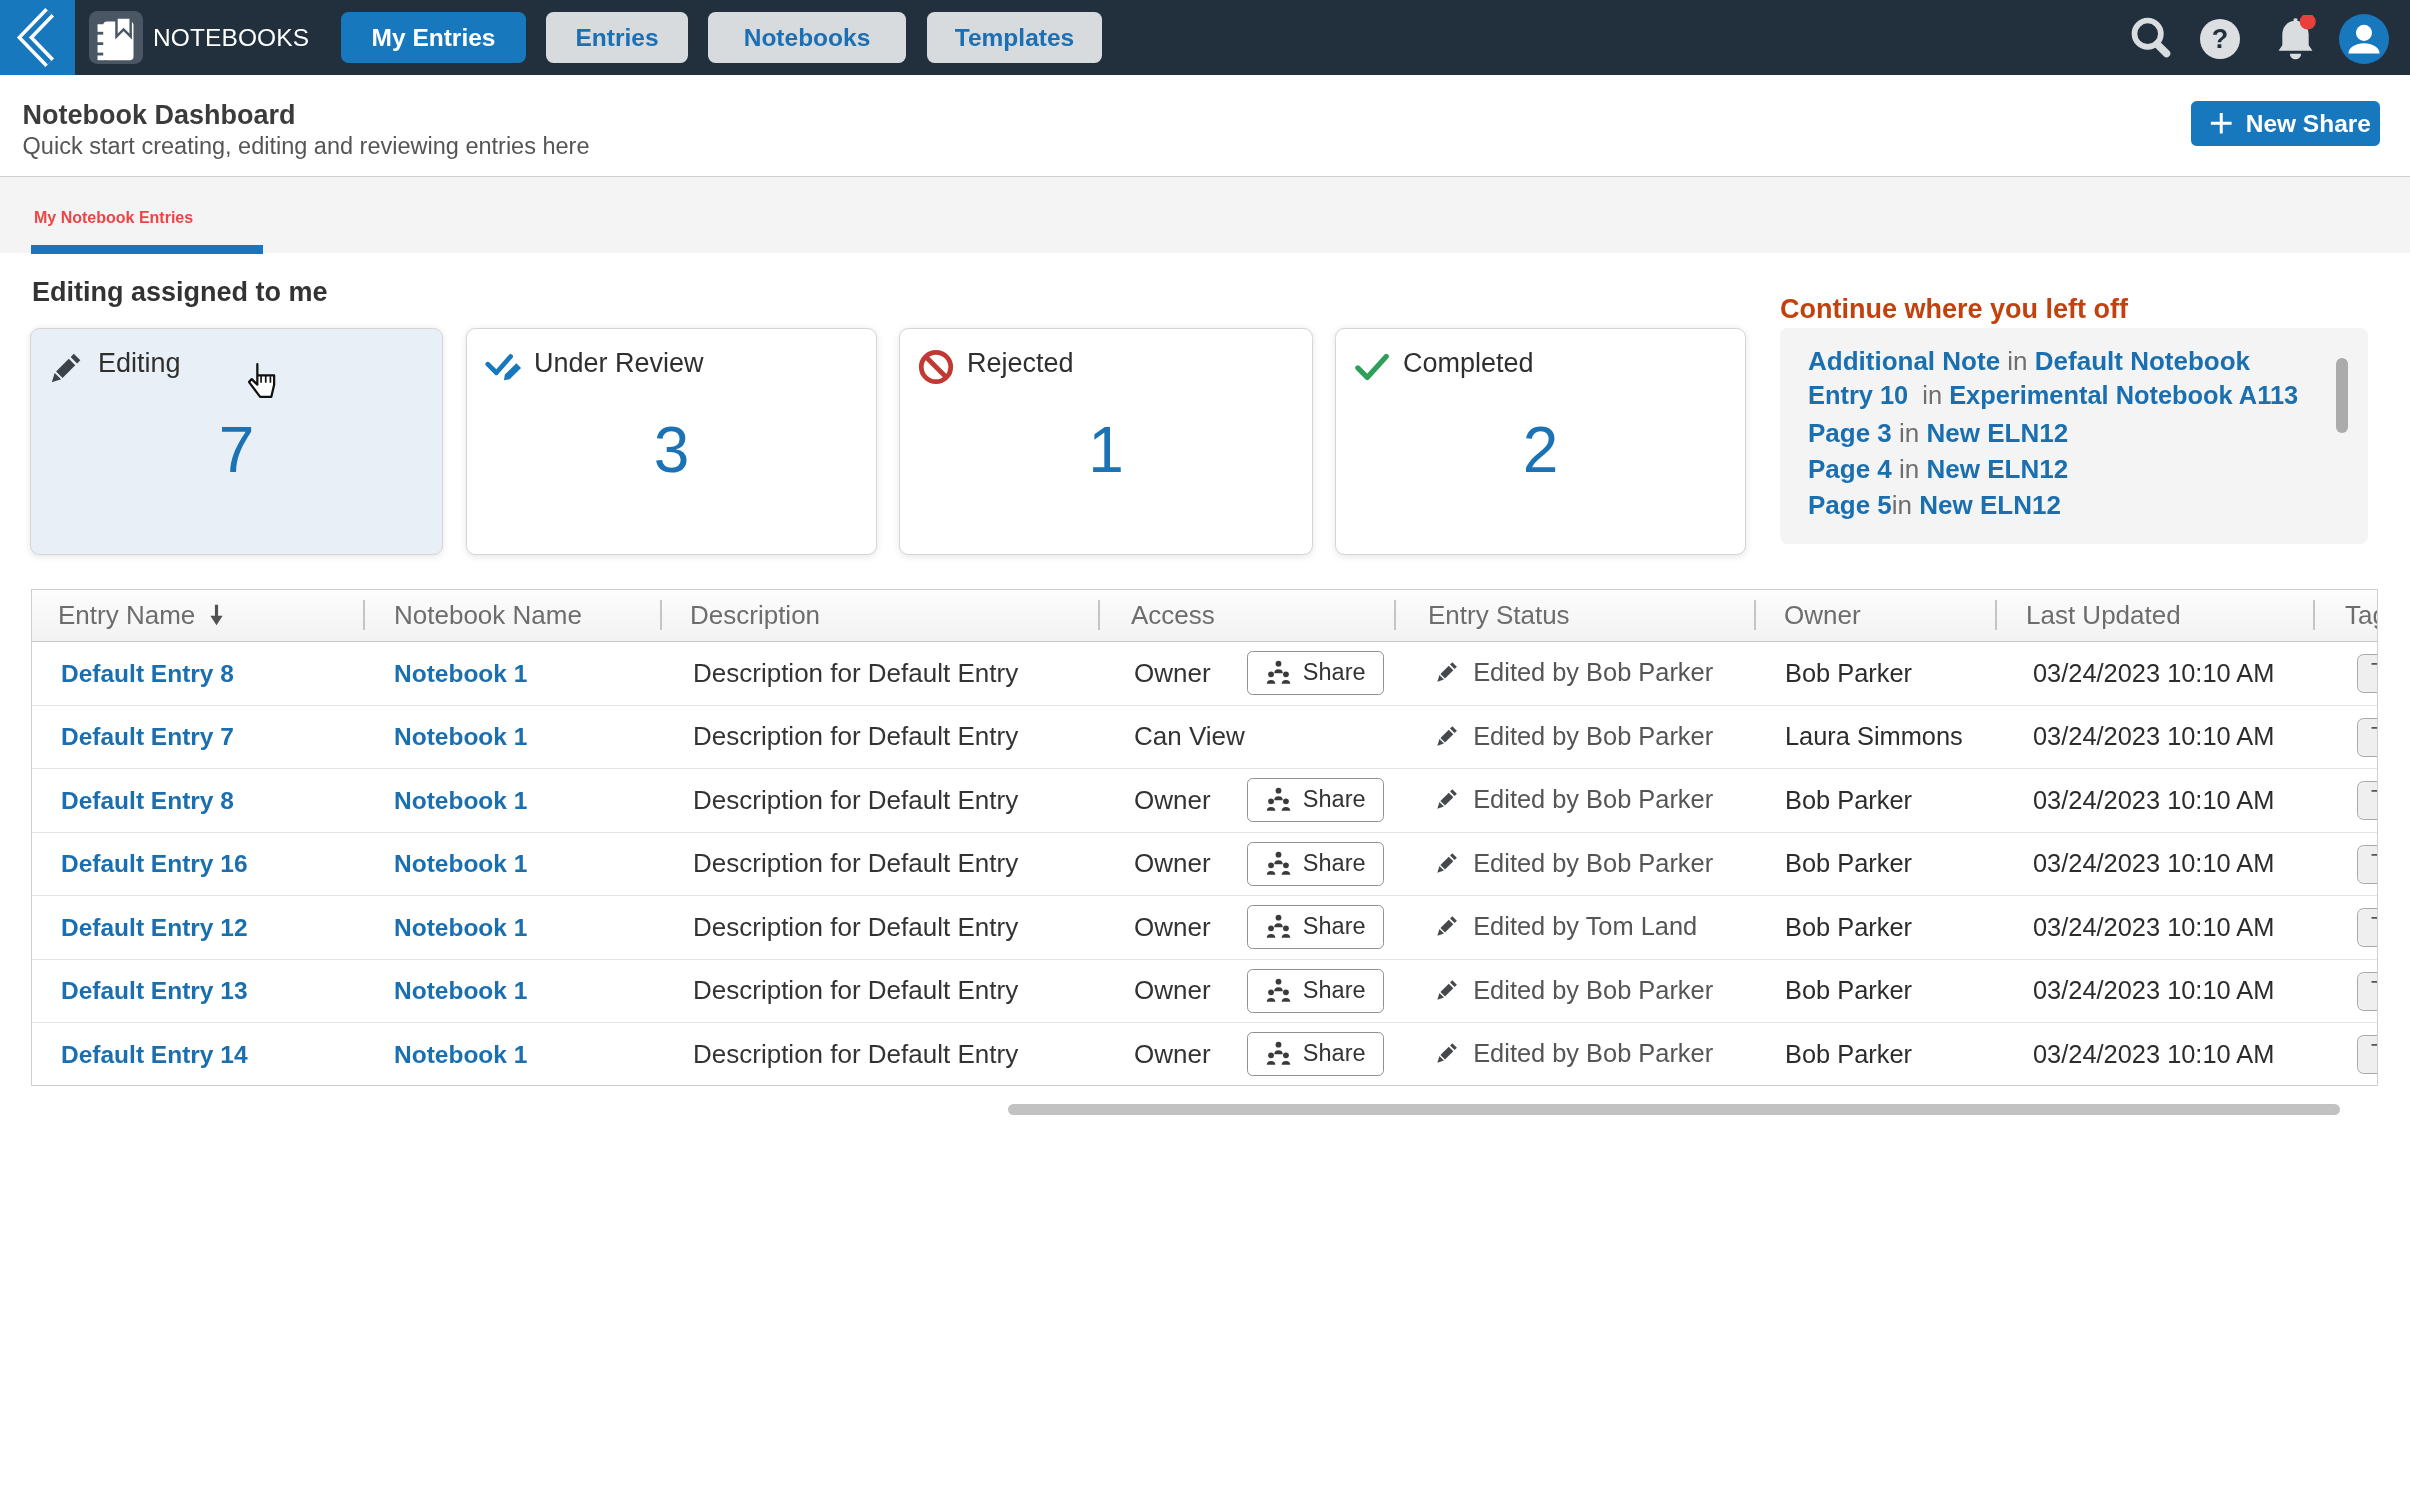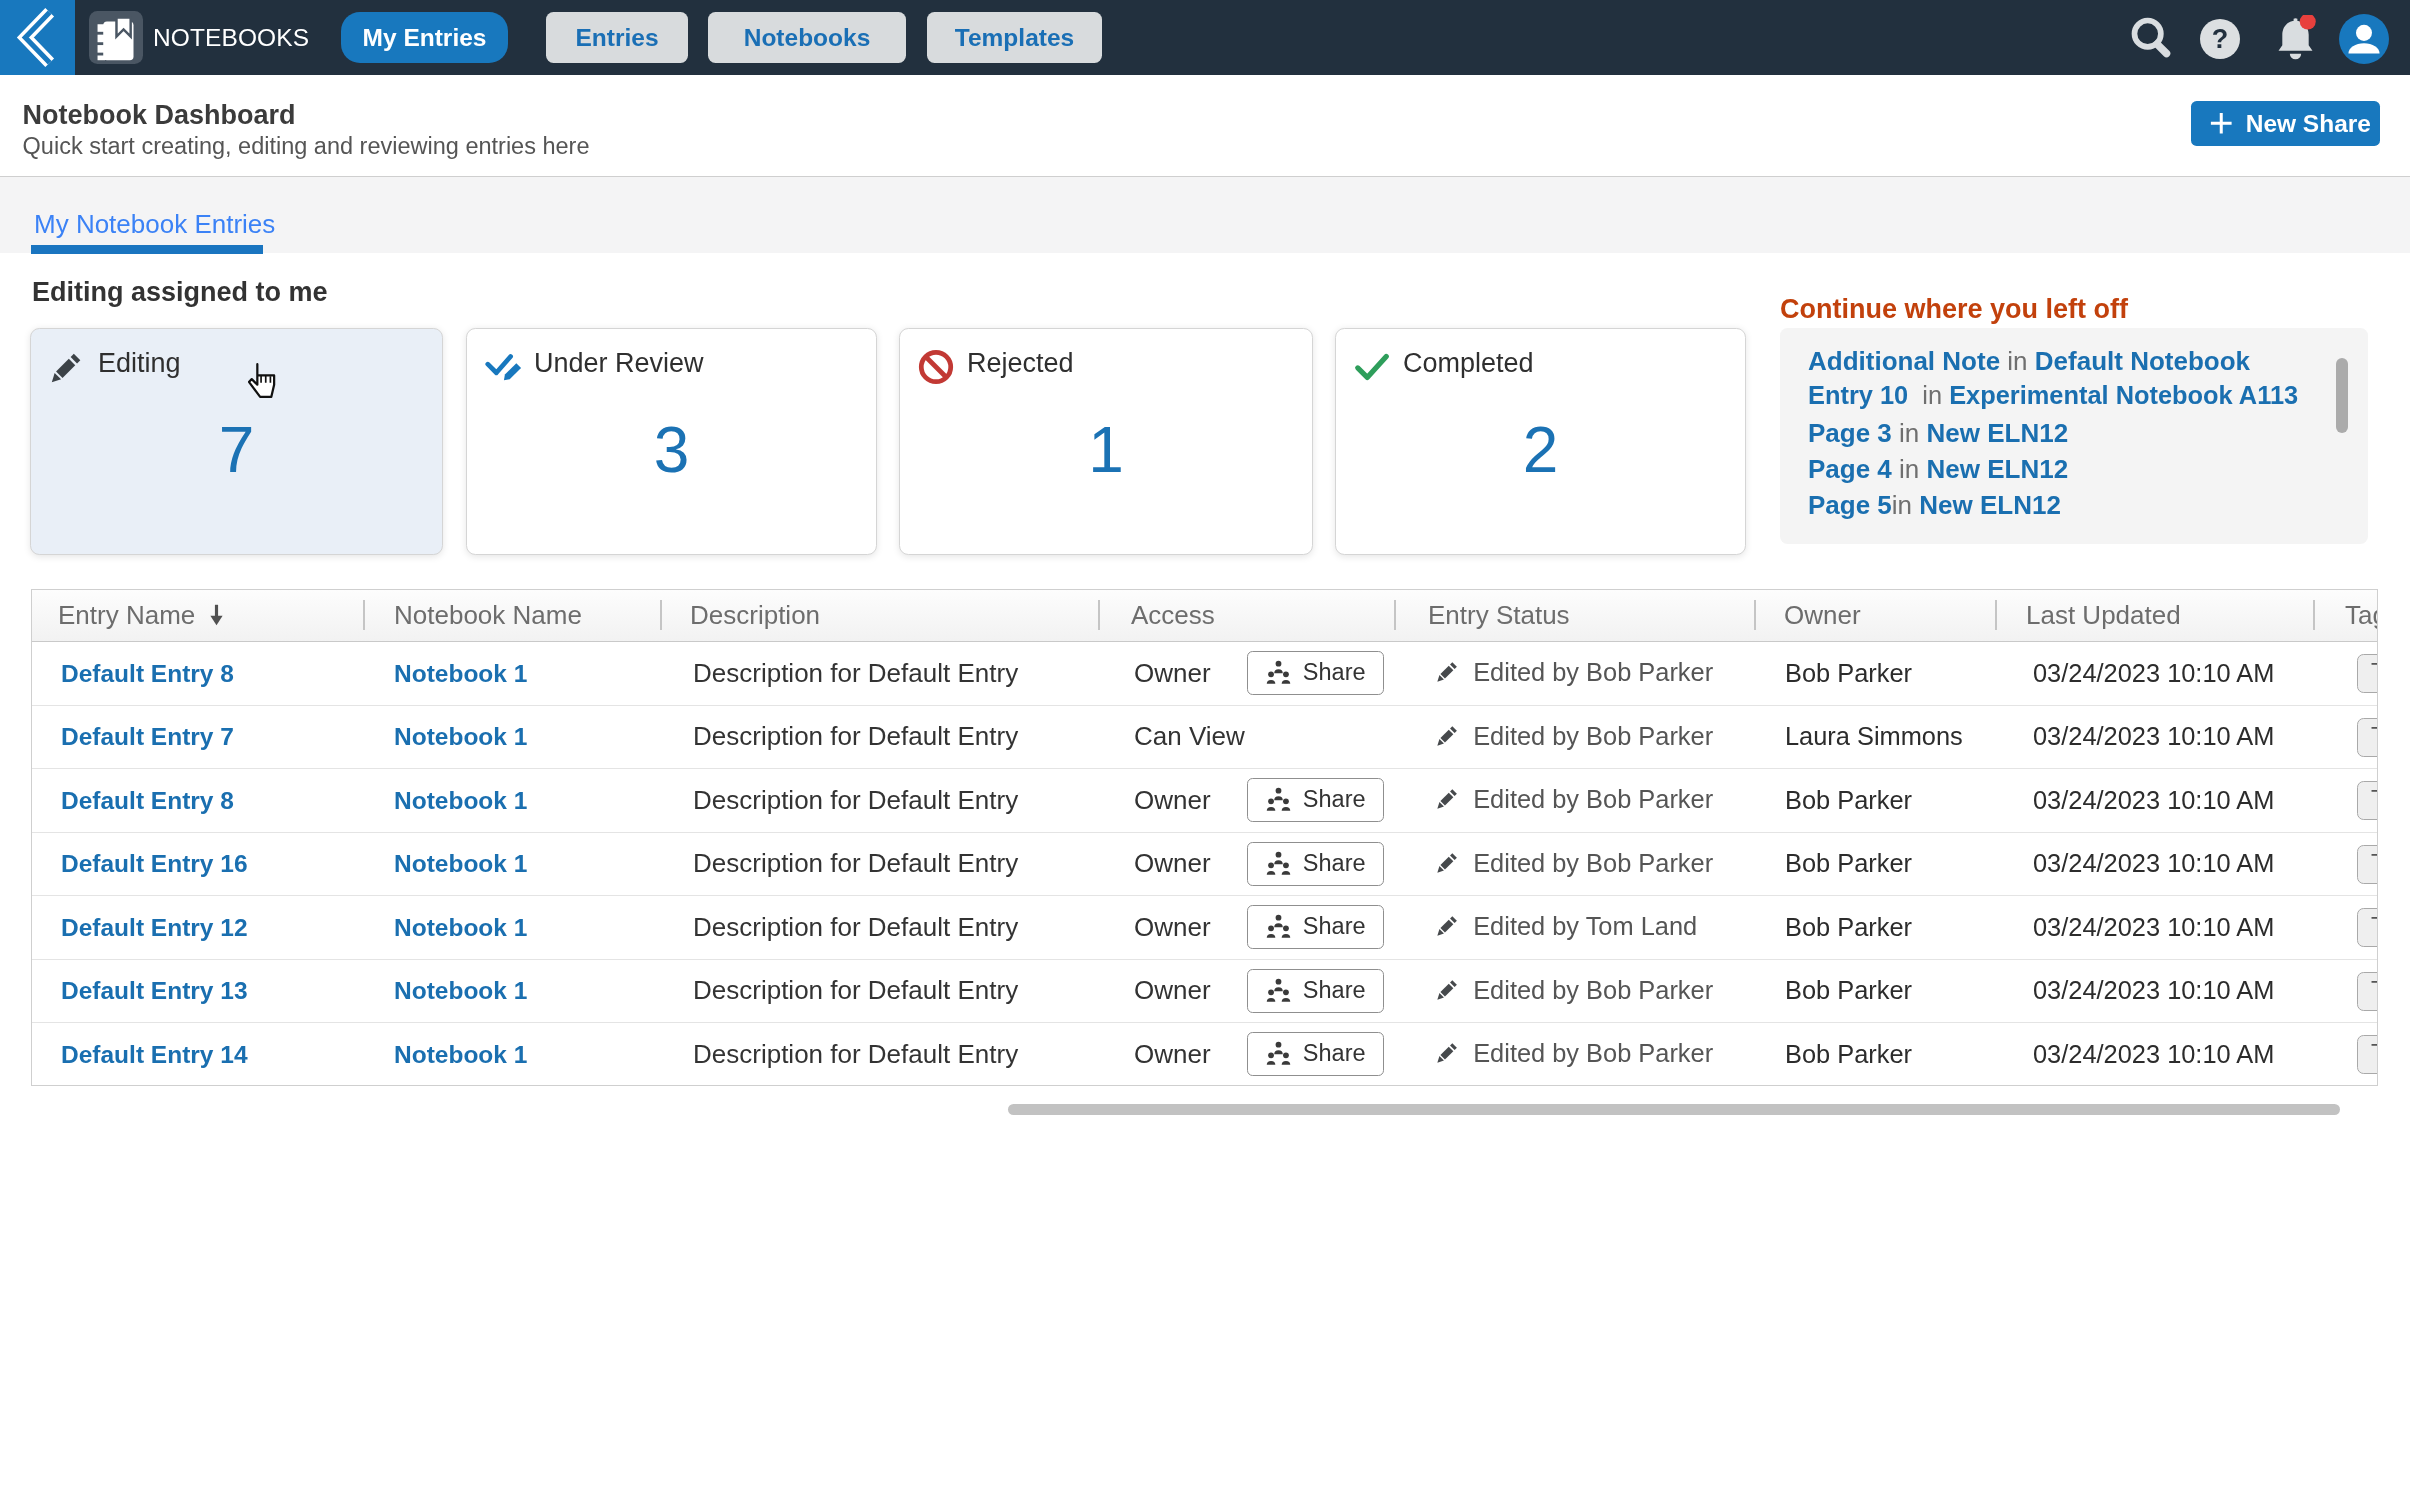--- a/index.html
+++ b/index.html
@@ -10,21 +10,21 @@
   #appicon { position:absolute; left:89px; top:11.3px; width:54px; height:53px; background:#4a5663; border-radius:8.5px; }
   #appname { position:absolute; left:153px; top:0; height:75px; line-height:75px; color:#fff; font-size:24.5px; letter-spacing:0.1px; font-weight:400; }
   .navbtn { position:absolute; top:12.2px; height:51px; border-radius:7.5px; font-size:24.5px; font-weight:bold; text-align:center; background:#d8dbdd; color:#1a6fb5; line-height:51px; }
   .navbtn.active { background:#1878be; color:#fff; }
   
   #pgtitle { position:absolute; left:22.6px; top:100px; font-size:27px; font-weight:bold; color:#3b3b3b; }
   #pgsub { position:absolute; left:22.6px; top:133px; font-size:23.5px; color:#555; }
   #newentry { position:absolute; left:2191px; top:101px; width:189px; height:45px; background:#1878be; border-radius:5.6px; color:#fff; font-size:24.5px; font-weight:bold; text-align:center; line-height:45px; }
   
   #tabstrip { position:absolute; left:0; top:176px; width:2411px; height:77px; background:#f4f4f5; border-top:1.9px solid #cfcfcf; }
-  #tabtext { position:absolute; left:34px; top:209px; font-size:26px; font-weight:normal; color:#3b82f6; }
+  #tabtext { position:absolute; left:34px; top:209px; font-size:16px; font-weight:bold; color:#ef4444; }
   #tabline { position:absolute; left:31px; top:245px; width:232px; height:8.5px; background:#1a75c0; }
   
   #assigned { position:absolute; left:32px; top:277px; font-size:27px; font-weight:bold; color:#333; }
   
   .card { position:absolute; top:328px; height:227px; background:#fff; border:0.9px solid #d5d5d5; border-radius:9.4px; box-shadow:0 1.9px 7.5px rgba(0,0,0,0.10); }
   .card.hl { background:#e9eff7; }
   .cardlabel { position:absolute; left:67px; top:19px; font-size:27px; color:#2f2f2f; }
   .cardicon { position:absolute; left:17px; top:19px; width:38px; height:38px; }
   .cardnum { position:absolute; left:0; top:84px; width:100%; text-align:center; font-size:64px; color:#1b72b4; }
   
@@ -61,21 +61,21 @@
     <svg width="54" height="53" viewBox="0 0 57 56">
       <rect x="15" y="11" width="32" height="41" rx="4" fill="#ffffff"></rect>
       <path d="M29 7 L44 7 L44 27 L36.5 19.5 L29 27 Z" fill="#ffffff" stroke="#4a5663" stroke-width="2.6"></path>
       <rect x="9" y="14" width="8" height="8" fill="#ffffff"></rect>
       <rect x="9" y="25" width="8" height="8" fill="#ffffff"></rect>
       <rect x="9" y="36" width="8" height="8" fill="#ffffff"></rect>
       <rect x="9" y="47" width="8" height="5" fill="#ffffff"></rect>
     </svg>
   </div>
   <div id="appname">NOTEBOOKS</div>
-  <div class="navbtn active" style="left:341px; width:167px;border-radius:19px;">My Entries</div>
+  <div class="navbtn active" style="left:341px; width:185px;">My Entries</div>
   <div class="navbtn" style="left:546px; width:142px;">Entries</div>
   <div class="navbtn" style="left:708px; width:198px;">Notebooks</div>
   <div class="navbtn" style="left:927px; width:175px;">Templates</div>
   <svg style="position:absolute; left:2126px; top:13px;" width="49" height="49" viewBox="0 0 52 52">
     <circle cx="23" cy="22" r="14" fill="none" stroke="#d9dde0" stroke-width="6"></circle>
     <path d="M33 33 L43 43" stroke="#d9dde0" stroke-width="8" stroke-linecap="round"></path>
   </svg>
   <svg style="position:absolute; left:2200px; top:19px;" width="40" height="40" viewBox="0 0 43 43">
     <circle cx="21.5" cy="21.5" r="21.5" fill="#dcdfe1"></circle>
     <text x="21.5" y="31" font-family="Liberation Sans, sans-serif" font-size="29" font-weight="bold" fill="#22303e" text-anchor="middle">?</text>

